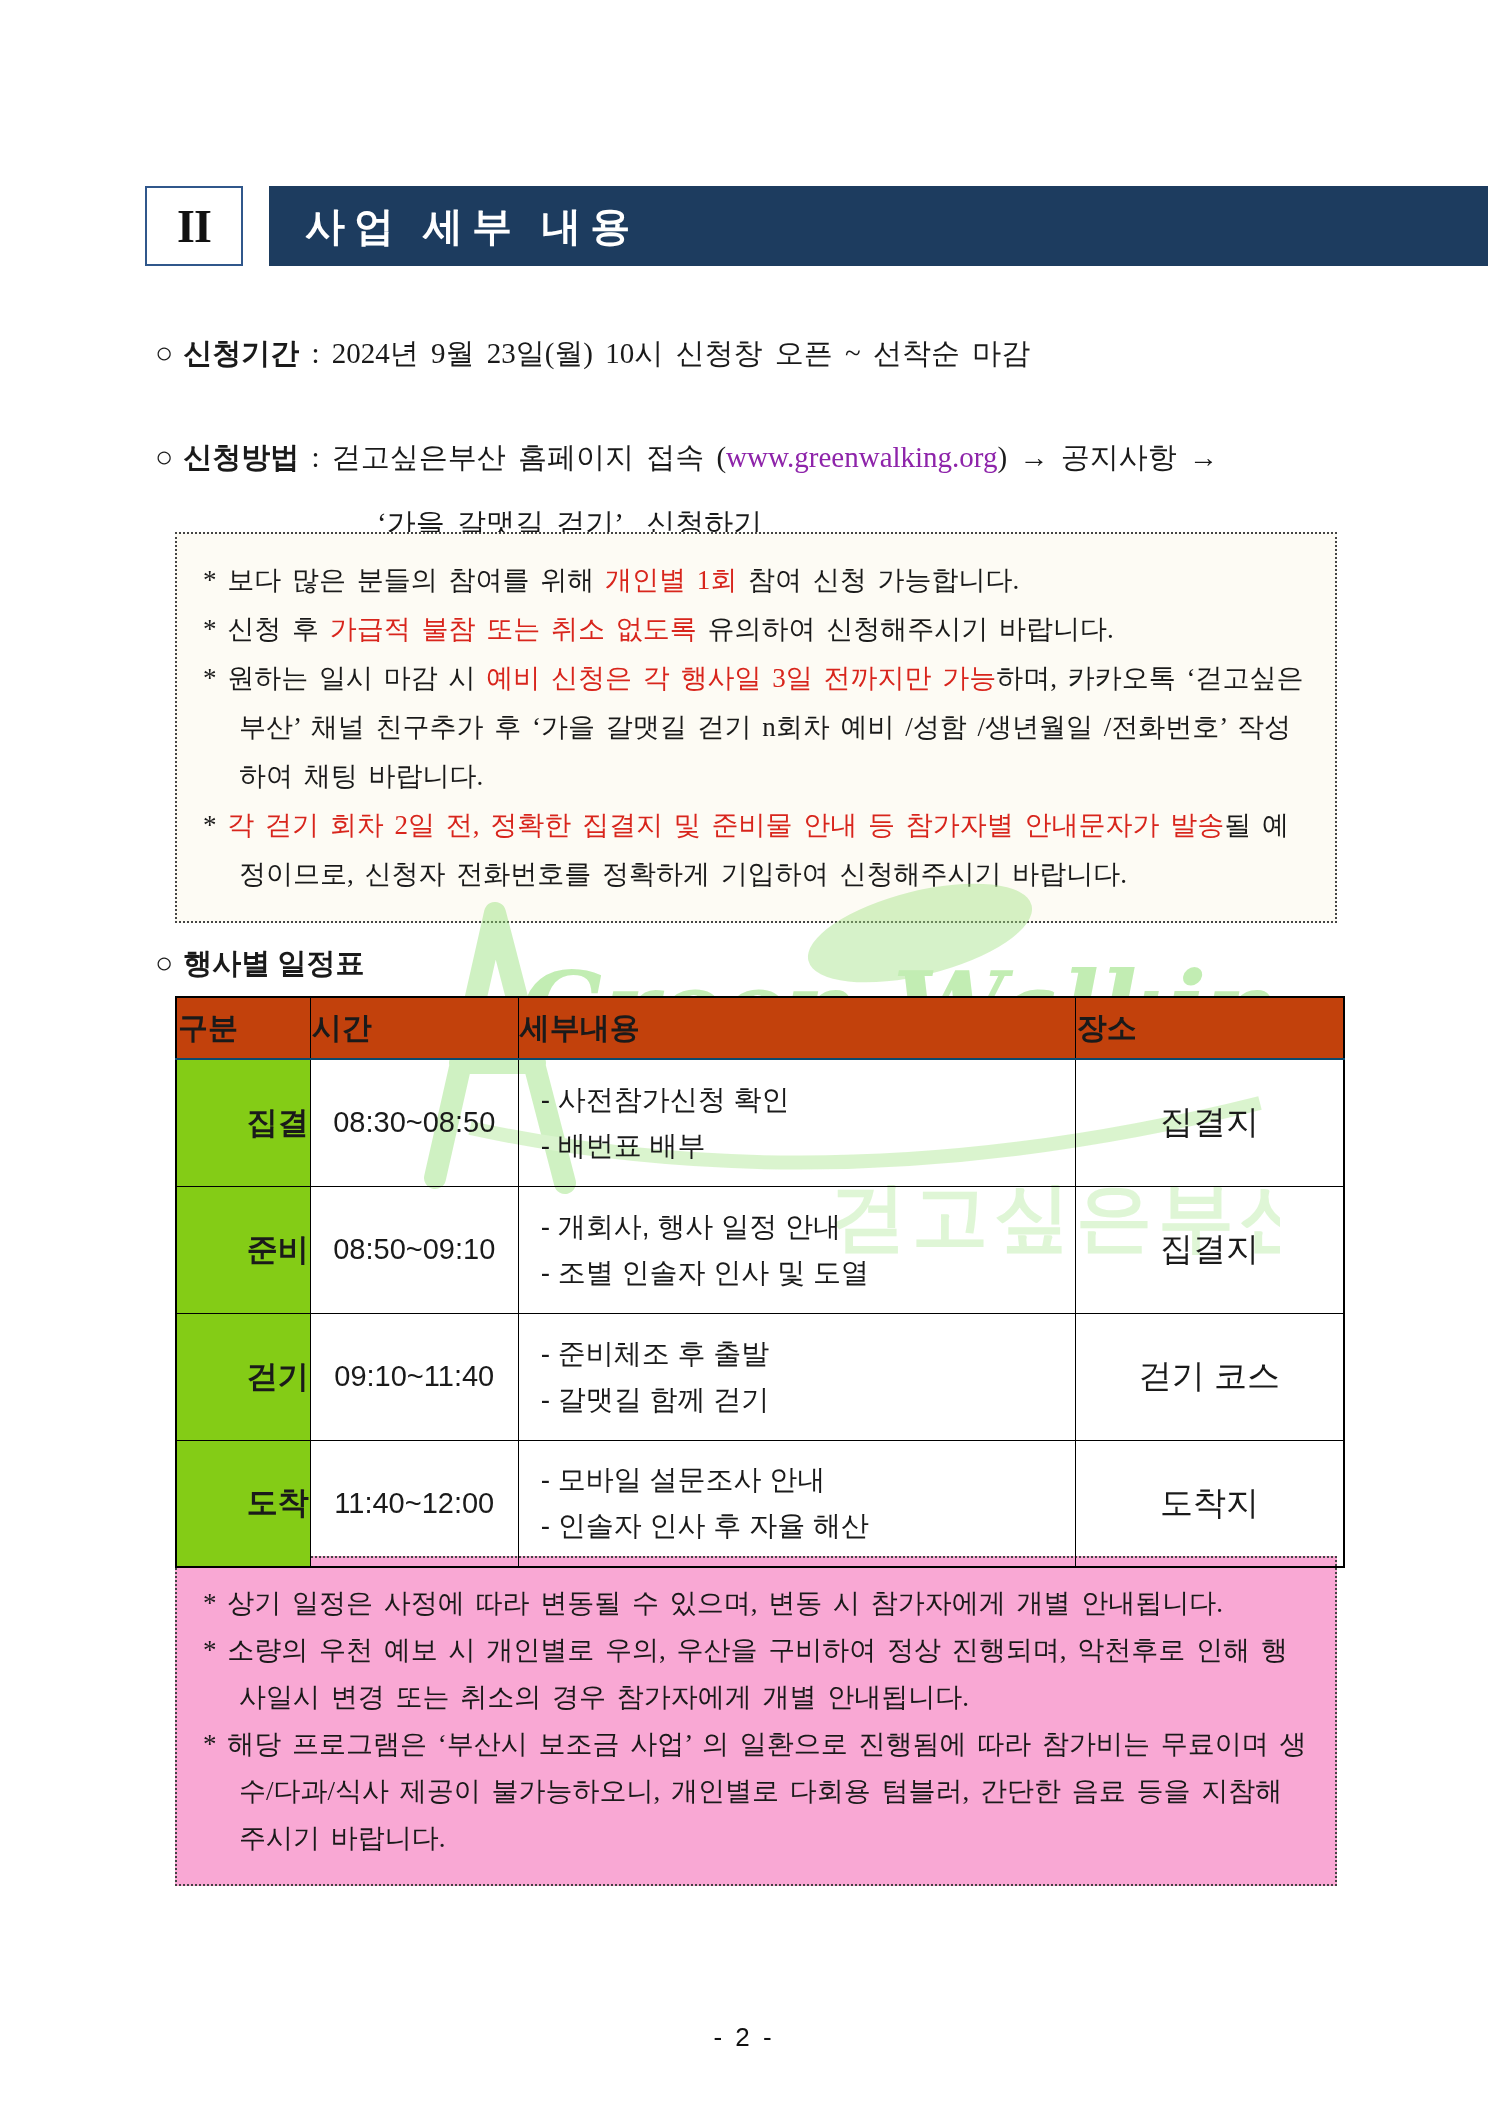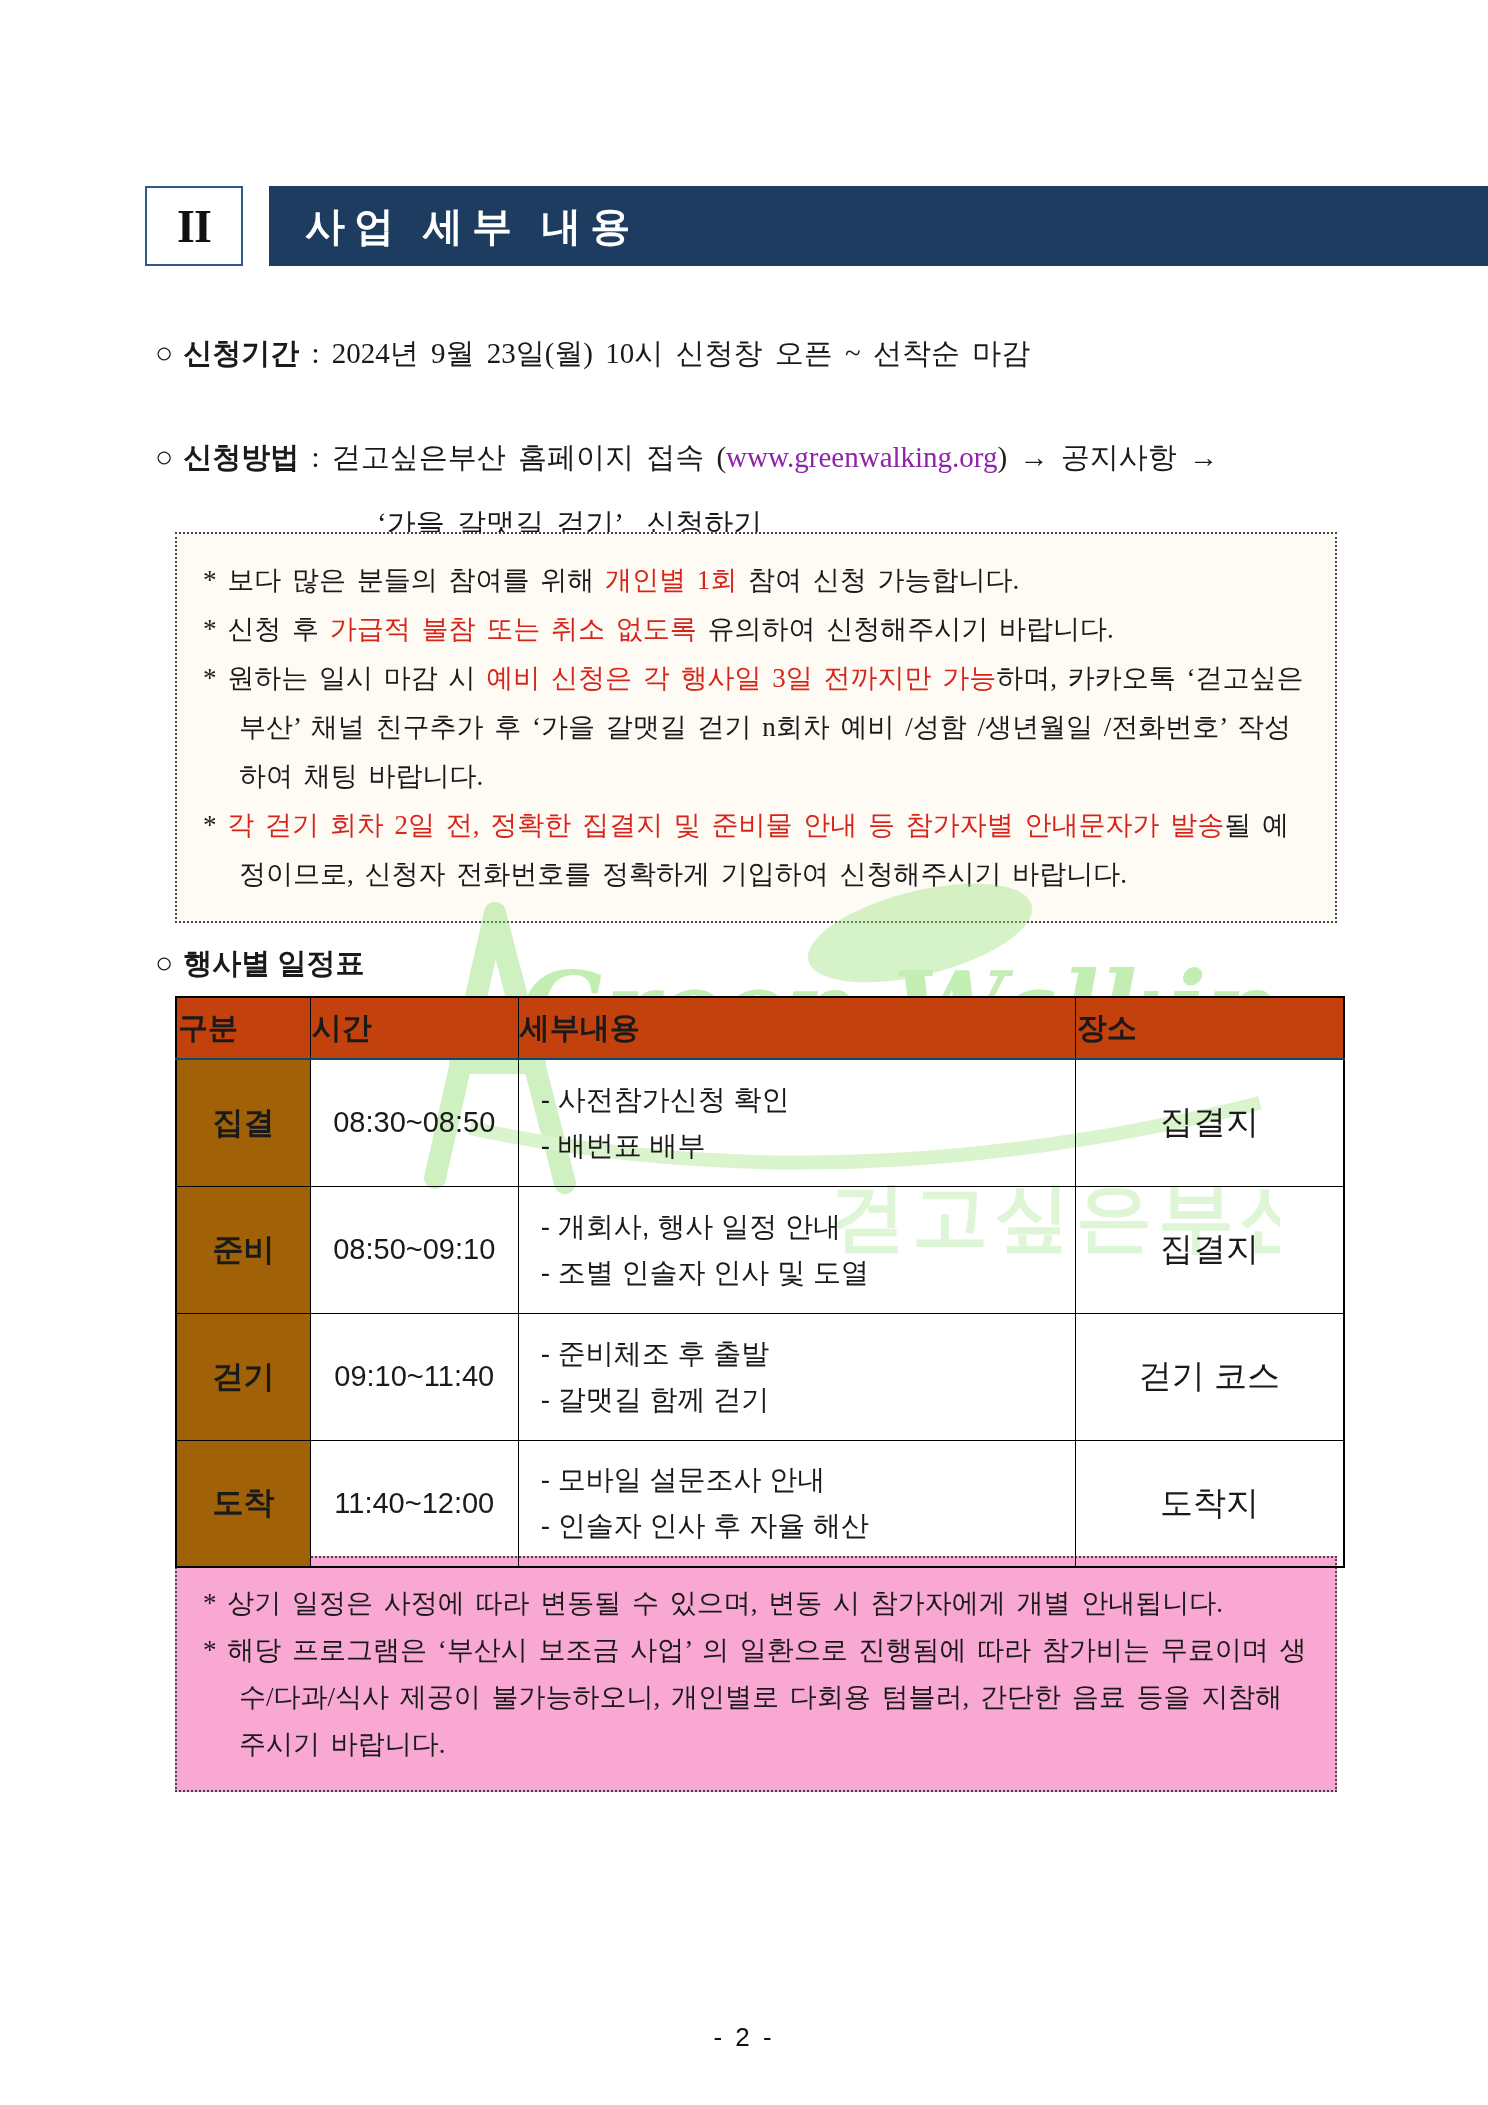--- a/index.html
+++ b/index.html
@@ -43,21 +43,21 @@
 
   
   .tbl-wrap{position:absolute;left:175px;top:996px;width:1170px;z-index:1;}
   table.sched{width:100%;border-collapse:collapse;table-layout:fixed;
               font-family:"Liberation Sans", sans-serif;background:transparent;}
   table.sched th, table.sched td{border:1px solid #000;}
   table.sched{border:2px solid #000;}
   table.sched thead th{height:58px;background:#c2410c;font-size:30px;font-weight:bold;
                        text-align:left;border-bottom:2px solid #0c4a6e;}
   table.sched tbody tr{height:127px;}
-  td.cat{background:#a16207;font-size:31px;font-weight:bold;text-align:center;}
+  td.cat{background:#84cc16;font-size:31px;font-weight:bold;text-align:right;}
   td.time{font-size:29px;text-align:center;}
   td.detail{font-size:28px;padding-left:22px;line-height:46px;}
   td.place{font-size:33px;text-align:center;}
 
   
   #footer{position:absolute;left:0;top:2022px;width:100%;text-align:center;
           font-family:"Liberation Sans", sans-serif;font-size:26px;letter-spacing:3px;color:#111;}
 </style>
 </head>
 <body>
@@ -153,18 +153,19 @@
               <div class="pre">- 인솔자 인사 후 자율 해산</div>
             </td>
             <td class="place">도착지</td>
           </tr>
         </tbody>
     </table>
   </div>
 
   <div class="notice-box" id="notice2">
       <div class="notice-line"><span class="seg-k pre">* 상기 일정은 사정에 따라 변동될 수 있으며, 변동 시 참가자에게 개별 안내됩니다.</span></div>
+      <div class="notice-line"><span class="seg-k pre">* 소량의 우천 예보 시 개인별로 우의, 우산을 구비하여 정상 진행되며, 악천후로 인해 행사일시 변경 또는 취소의 경우 참가자에게 개별 안내됩니다.</span></div>
       <div class="notice-line"><span class="seg-k pre">* 해당 프로그램은 ‘부산시 보조금 사업’ 의 일환으로 진행됨에 따라 참가비는 무료이며 생수/다과/식사 제공이 불가능하오니, 개인별로 다회용 텀블러, 간단한 음료 등을 지참해주시기 바랍니다.</span></div>
     </div>
 
   <div id="footer">- 2 -</div>
 
 </div>
 
 </body></html>

